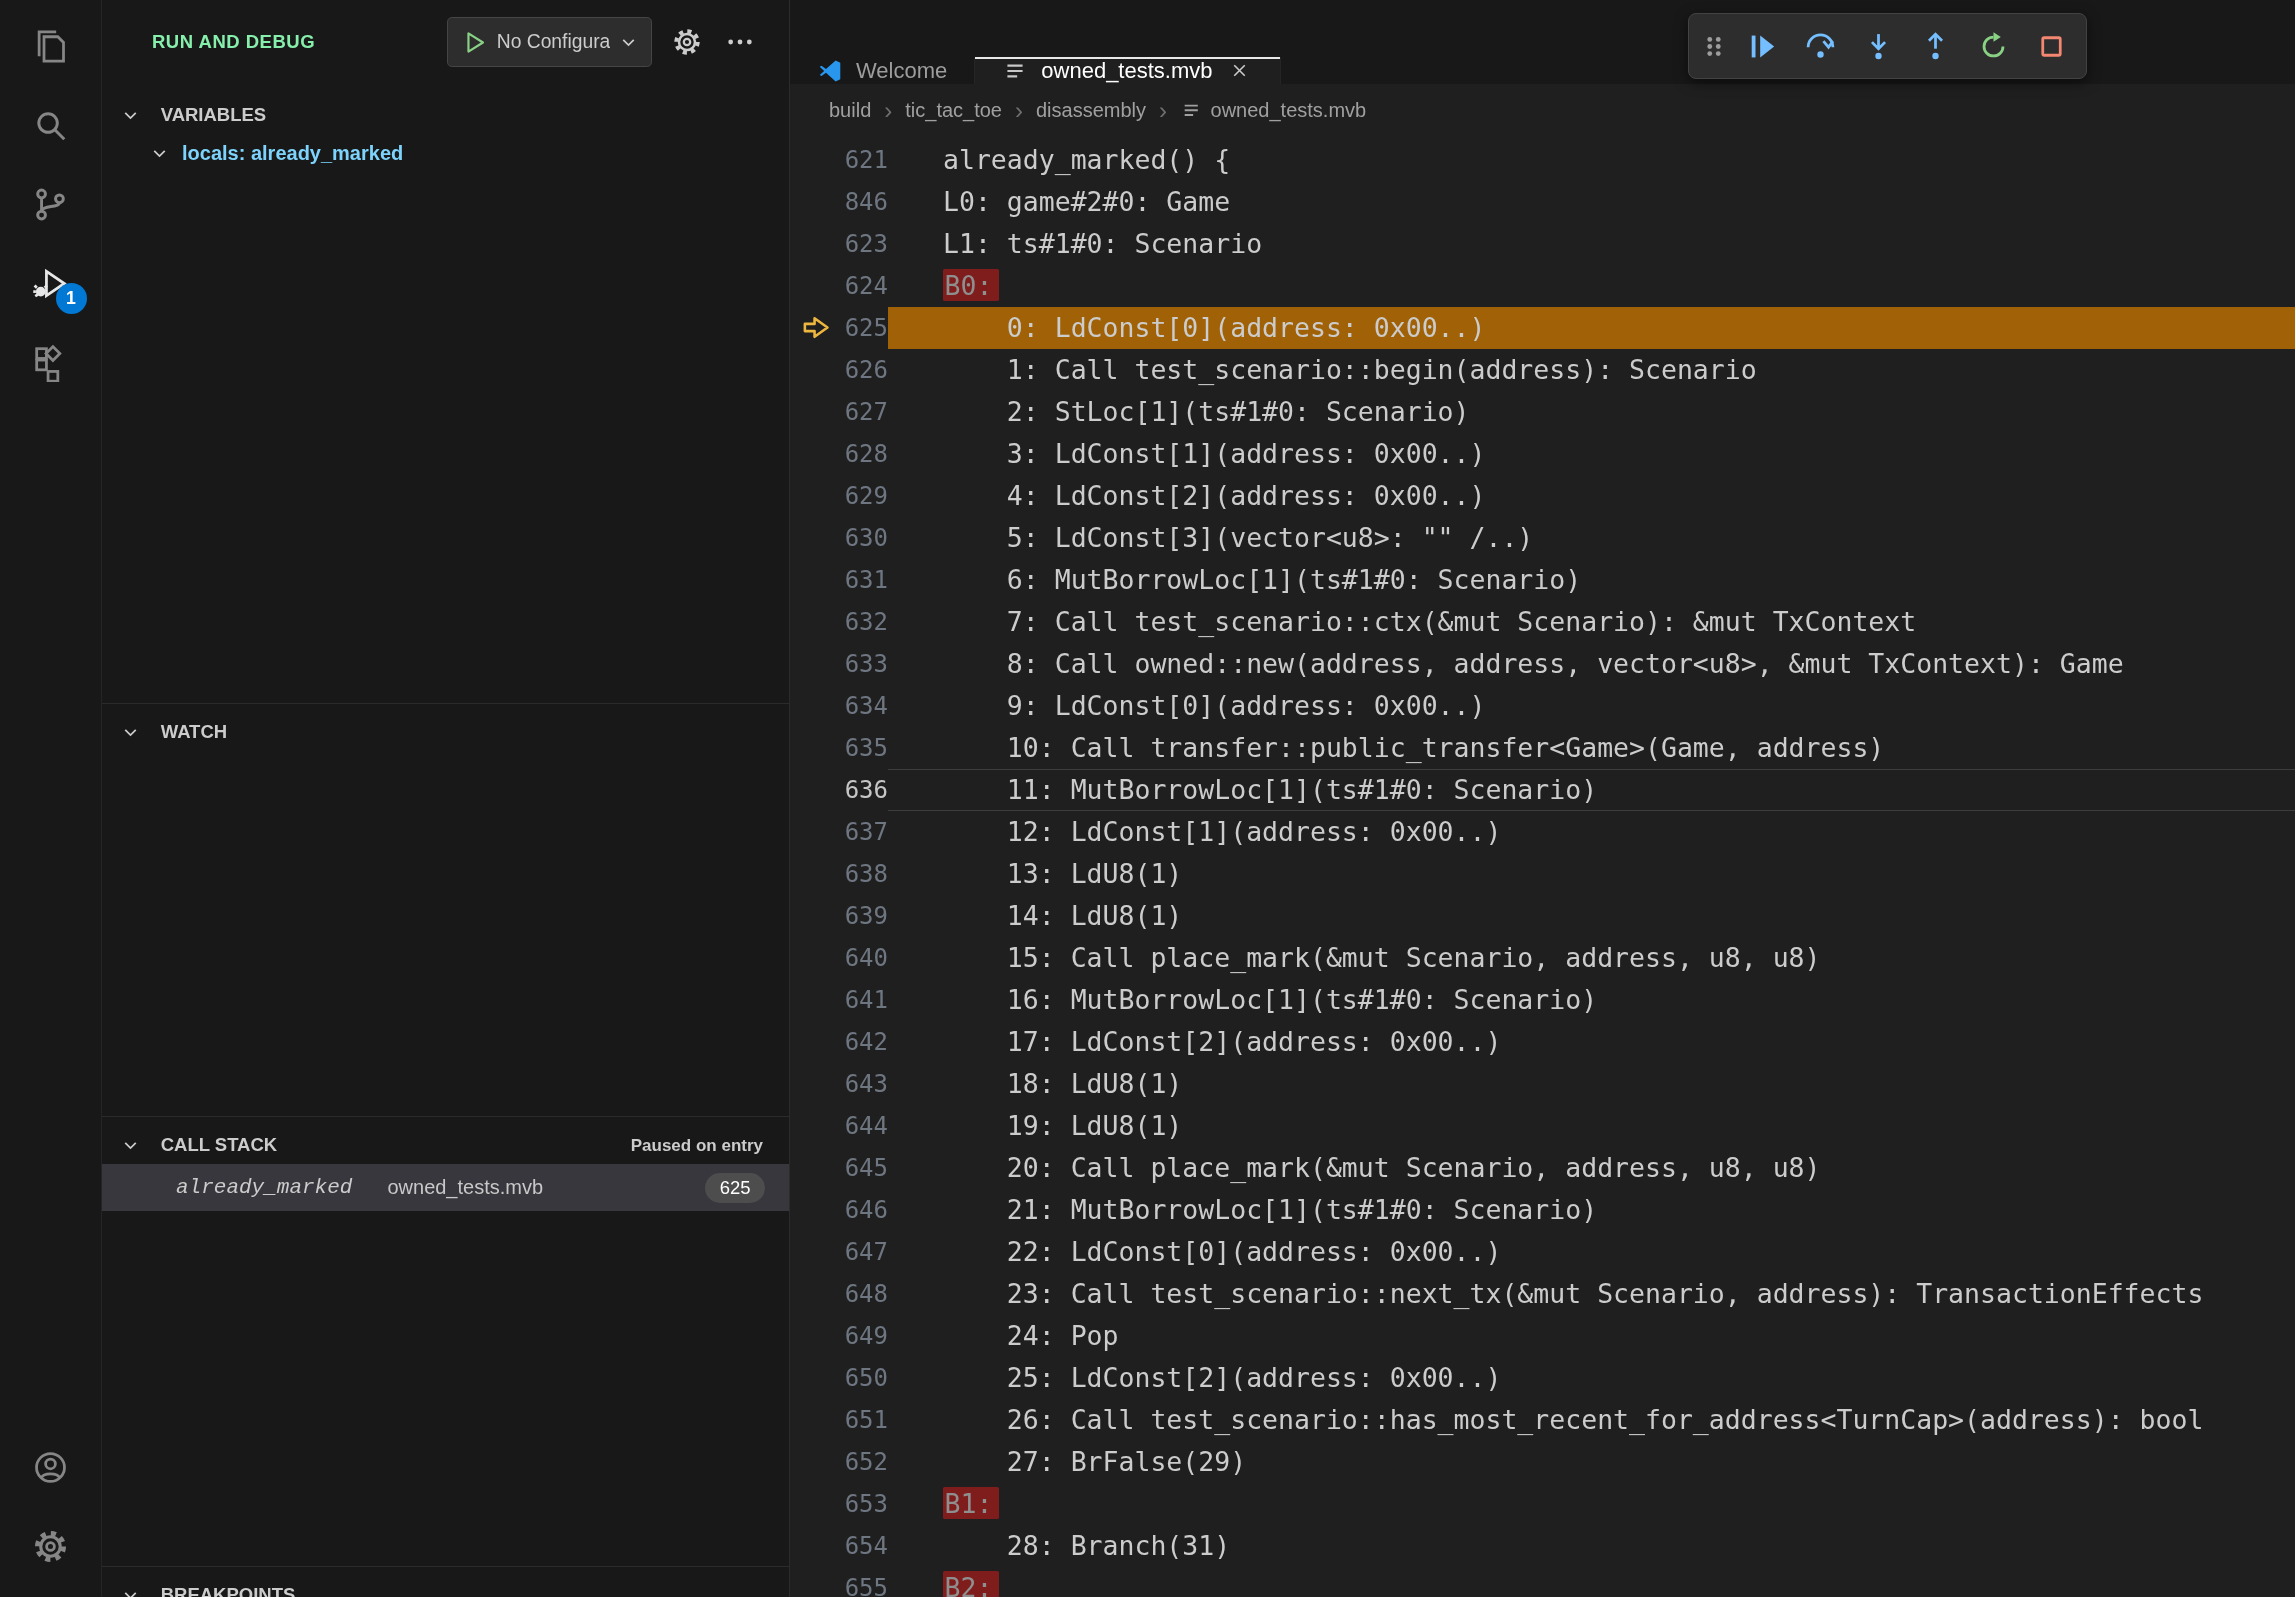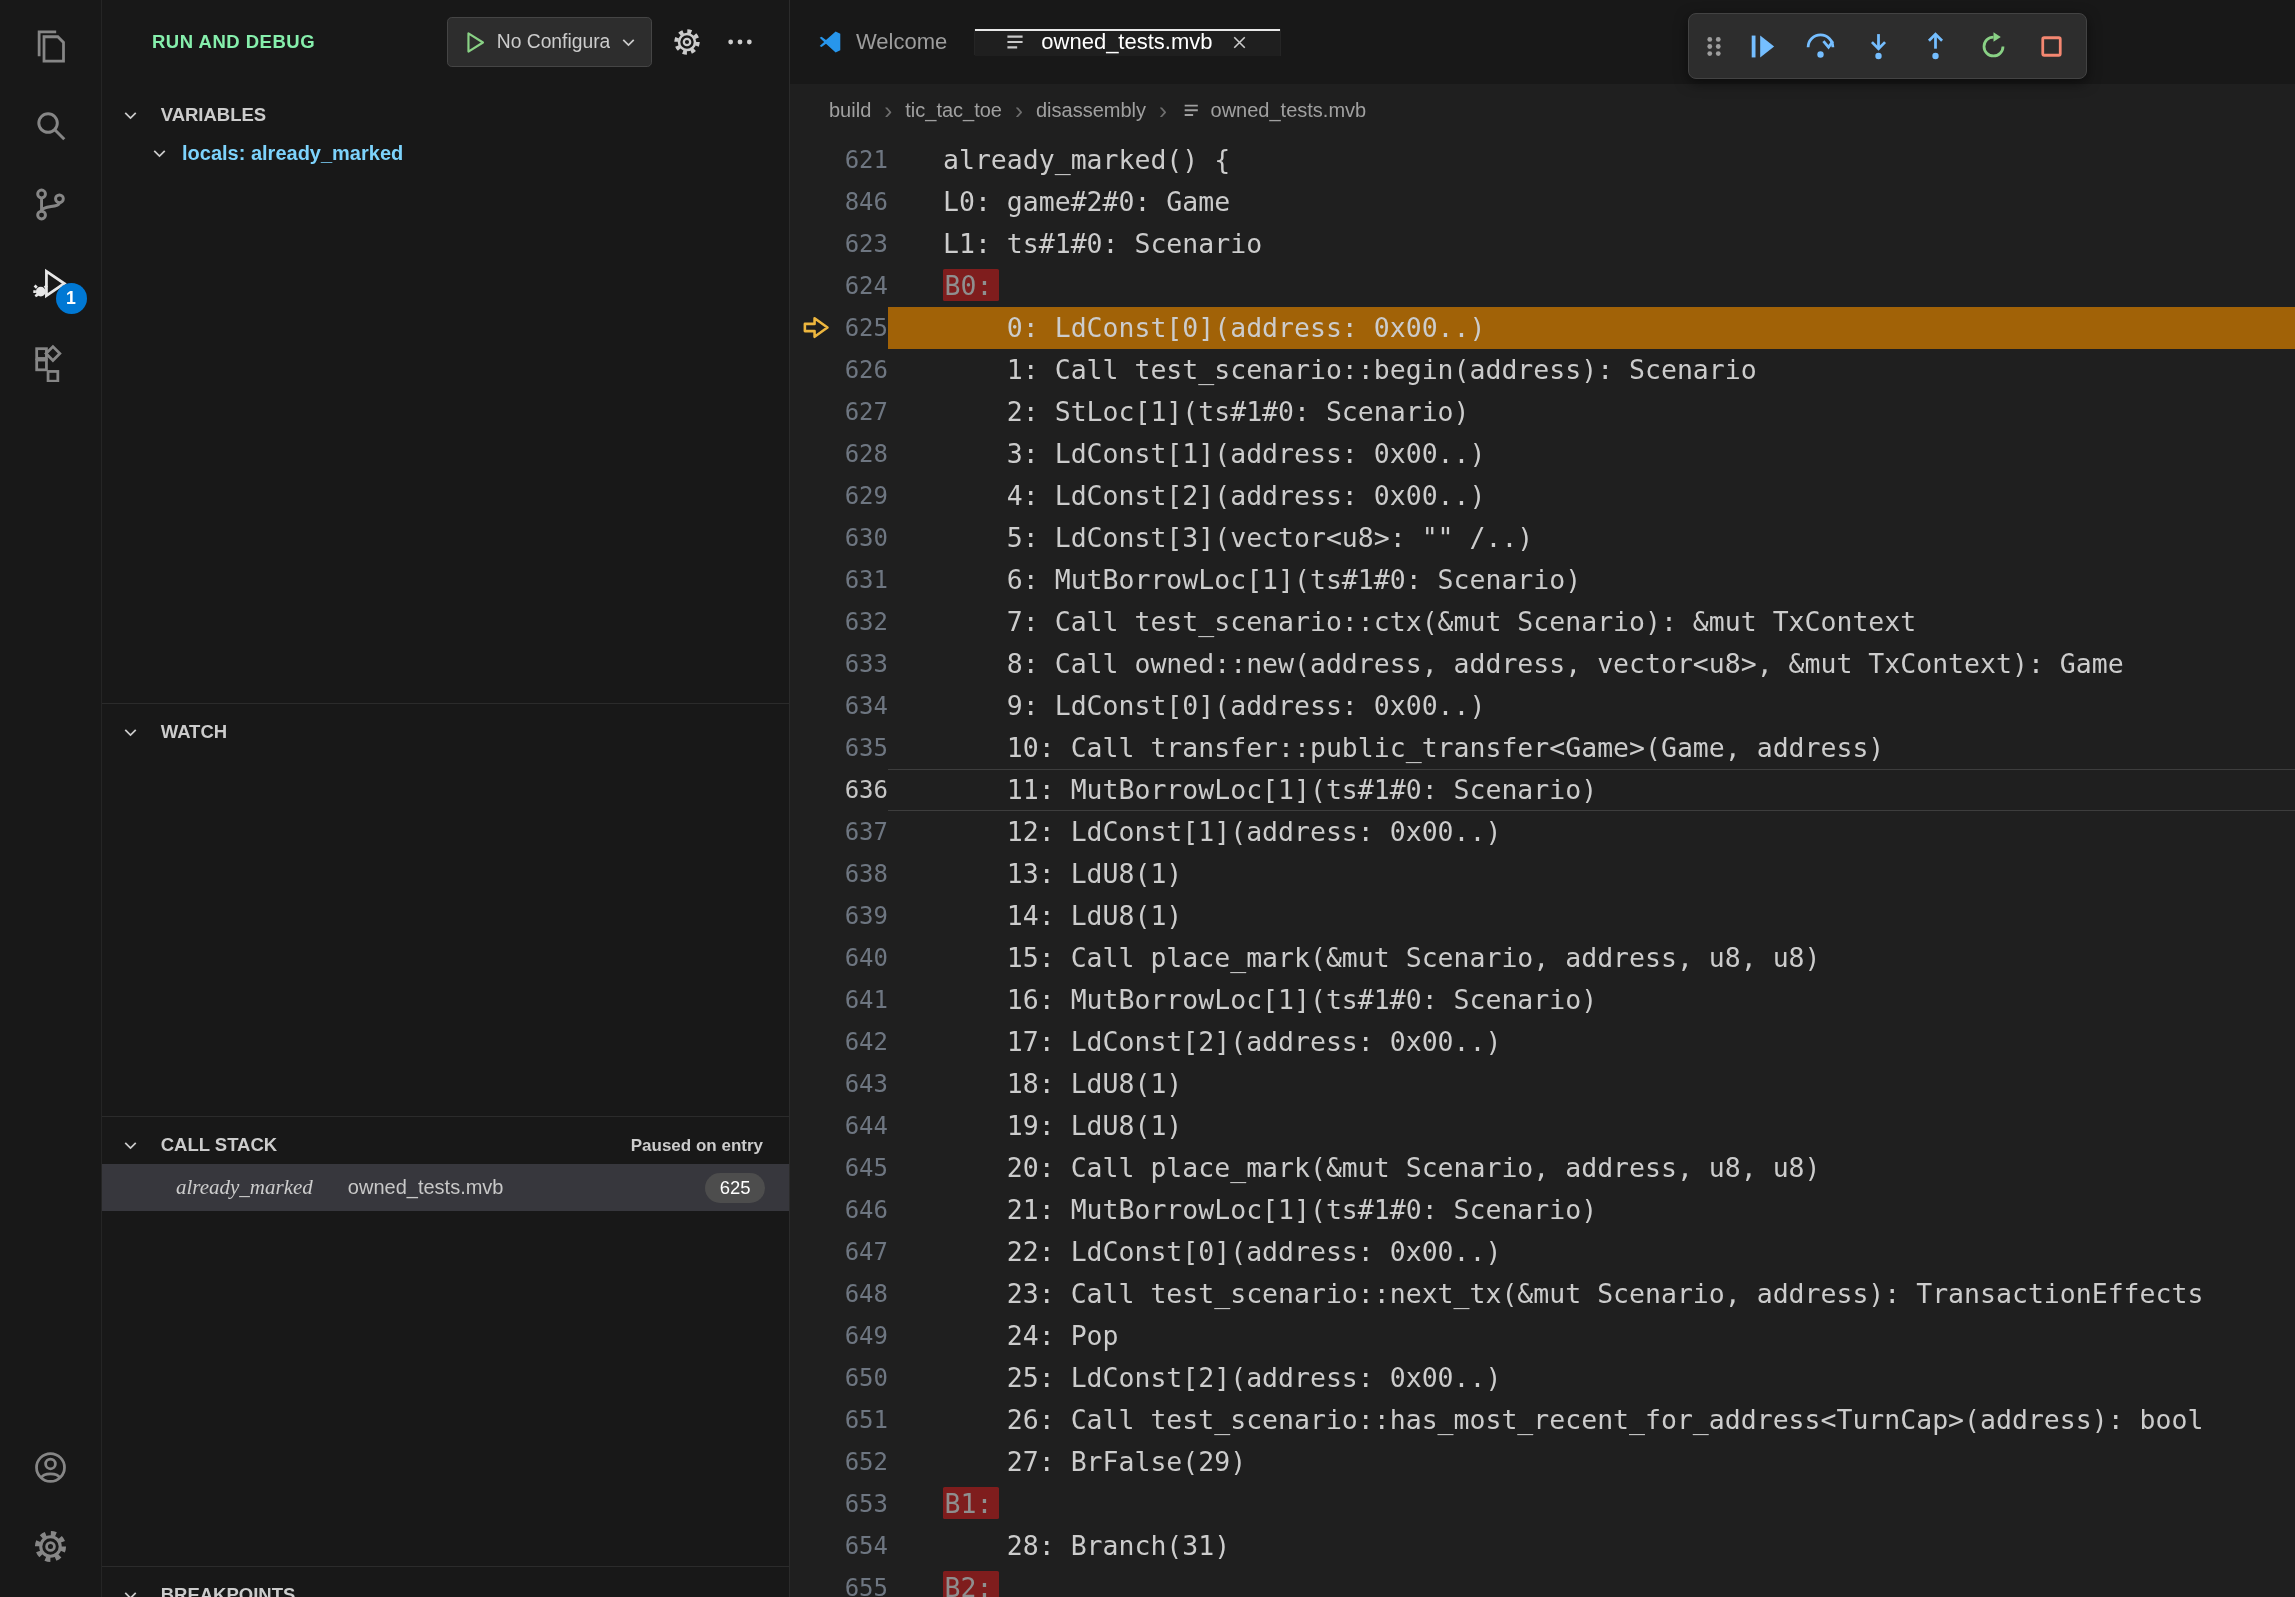--- a/index.html
+++ b/index.html
@@ -39,28 +39,28 @@
                 font-size:18.5px; font-weight:700; color:#cccccc; cursor:pointer; }
   .sec-variables { height:619px; padding-top:3.2px; }
   .sec-watch     { height:413px; }
   .sec-callstack { height:450px; }
   .sec-breakpoints { flex:1; }
   .scope-row { height:42px; display:flex; align-items:center; gap:12px; padding-left:47px;
                font-size:20px; font-weight:700; color:#7dd3fc; margin-top:6.4px; cursor:pointer; }
   .cs-status { margin-left:auto; font-size:17px; font-weight:600; color:#cccccc; }
   .cs-row { height:47px; background:#37373d; display:flex; align-items:center;
             padding:0 24px 0 74px; gap:35px; margin-top:8px; cursor:pointer; }
-  .cs-name { font-family:Liberation Serif, serif; font-style:italic; font-size:21px; color:#cccccc; }
+  .cs-name { font-family:Liberation Mono, monospace; font-style:italic; font-size:21px; color:#cccccc; }
   .cs-file { font-size:20px; color:#c8c8c8; }
   .cs-badge { margin-left:auto; background:#4d4d4d; color:#ffffff; border-radius:19.3px;
               padding:4px 14.5px; font-size:18.5px; }
 
   
   .editor-col { flex:1; display:flex; flex-direction:column; background:#1f1f1f; position:relative; overflow:hidden; }
-  .tabbar { height:84px; flex:none; background:#181818; display:flex; align-items:center; }
+  .tabbar { height:84px; flex:none; background:#181818; display:flex; align-items:flex-end; }
   .tab { display:flex; align-items:center; gap:13px; padding:0 27px; font-size:22px; color:#9d9d9d;
          border-right:0.8px solid #252525; cursor:pointer; position:relative; white-space:nowrap; }
   .tab.active { background:#1f1f1f; color:#ffffff; }
   .tab.active::before { content:""; position:absolute; top:0; left:0; right:0; height:2.4px; background:#e8e8e8; }
   .tab svg.tab-icon { width:26px; height:26px; flex:none; }
   .tab .close { width:27px; height:27px; display:flex; align-items:center; justify-content:center;
                 border-radius:4.8px; color:#cccccc; }
   .tab .close svg { width:21px; height:21px; }
 
   .breadcrumbs { height:53px; flex:none; display:flex; align-items:center; padding-left:39px;

